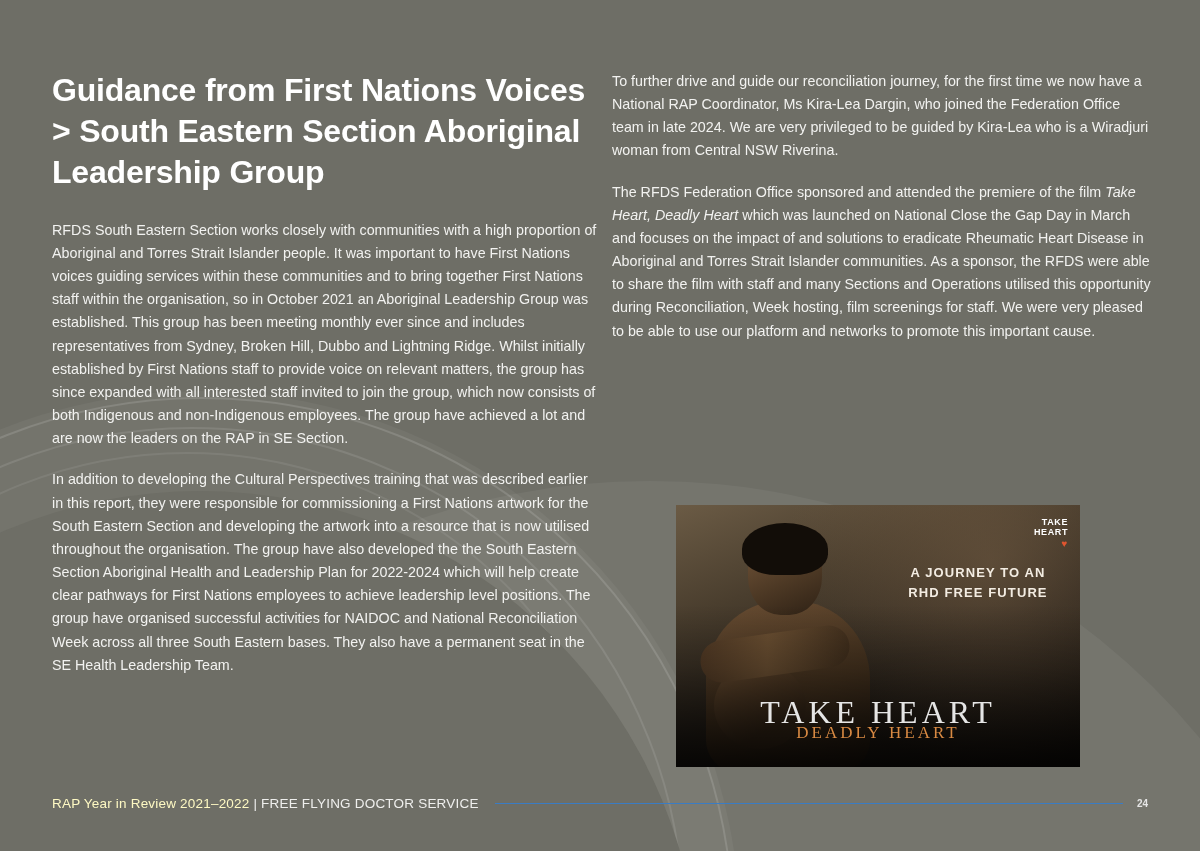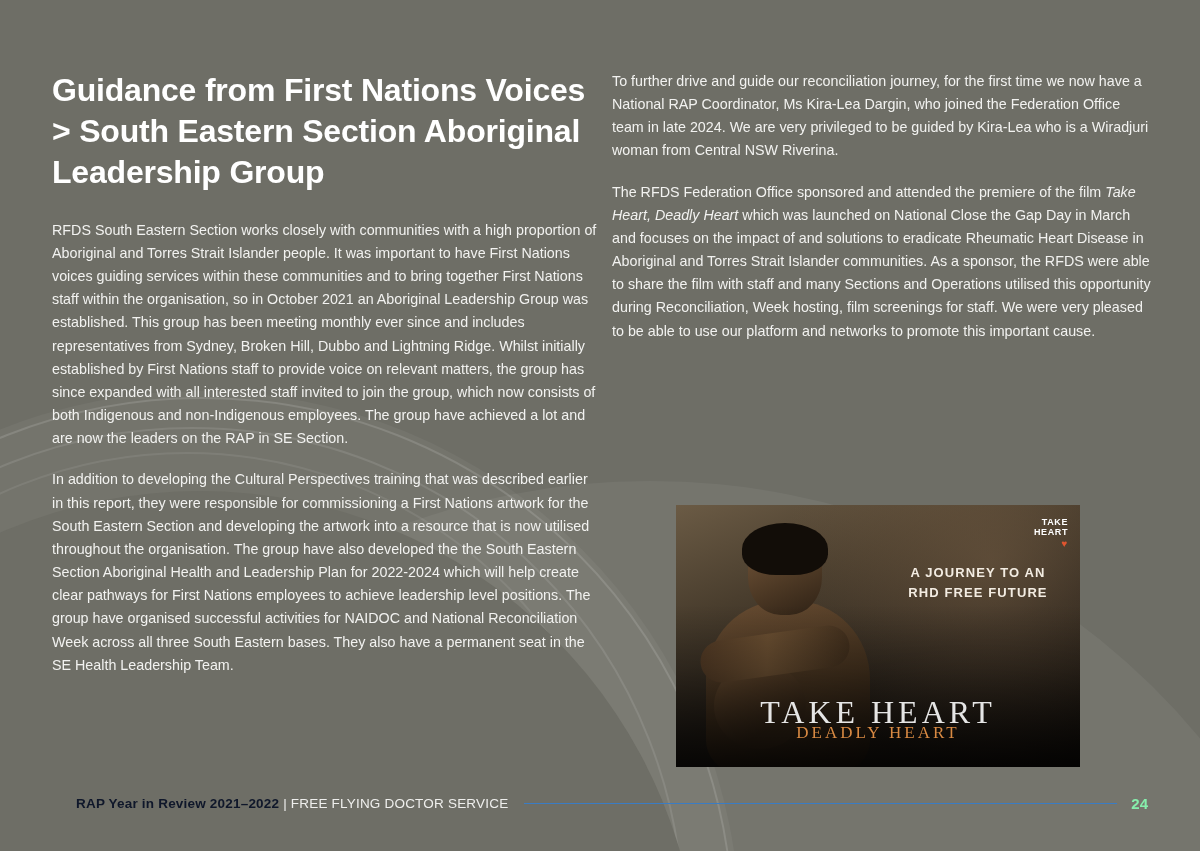--- a/index.html
+++ b/index.html
@@ -260,37 +260,36 @@
     display: flex;
     align-items: center;
     z-index: 6;
   }
   .footer-brand {
     font-size: 13.5px;
     letter-spacing: 0.2px;
     white-space: nowrap;
   }
   .footer-brand .blue {
-    color: #0f172a;
-    font-weight: bold;
-    margin-left: 24px;
+    color: #fef9c3;
+    font-weight: normal;
   }
   .footer-brand .grey {
     color: #efefed;
   }
   .footer-rule {
     flex: 1;
     height: 1px;
     background: #3a7cc4;
     margin: 0 14px 0 16px;
   }
   .footer-page {
-    color: #86efac;
+    color: #e5e5e5;
     font-weight: bold;
-    font-size: 15px;
+    font-size: 10px;
   }
 </style>
 </head>
 <body>
 
 <div class="page">
   <div class="arc-fill"></div>
   <div class="arc-band b1"></div>
   <div class="arc-band b2"></div>
   <div class="arc-band b3"></div>

